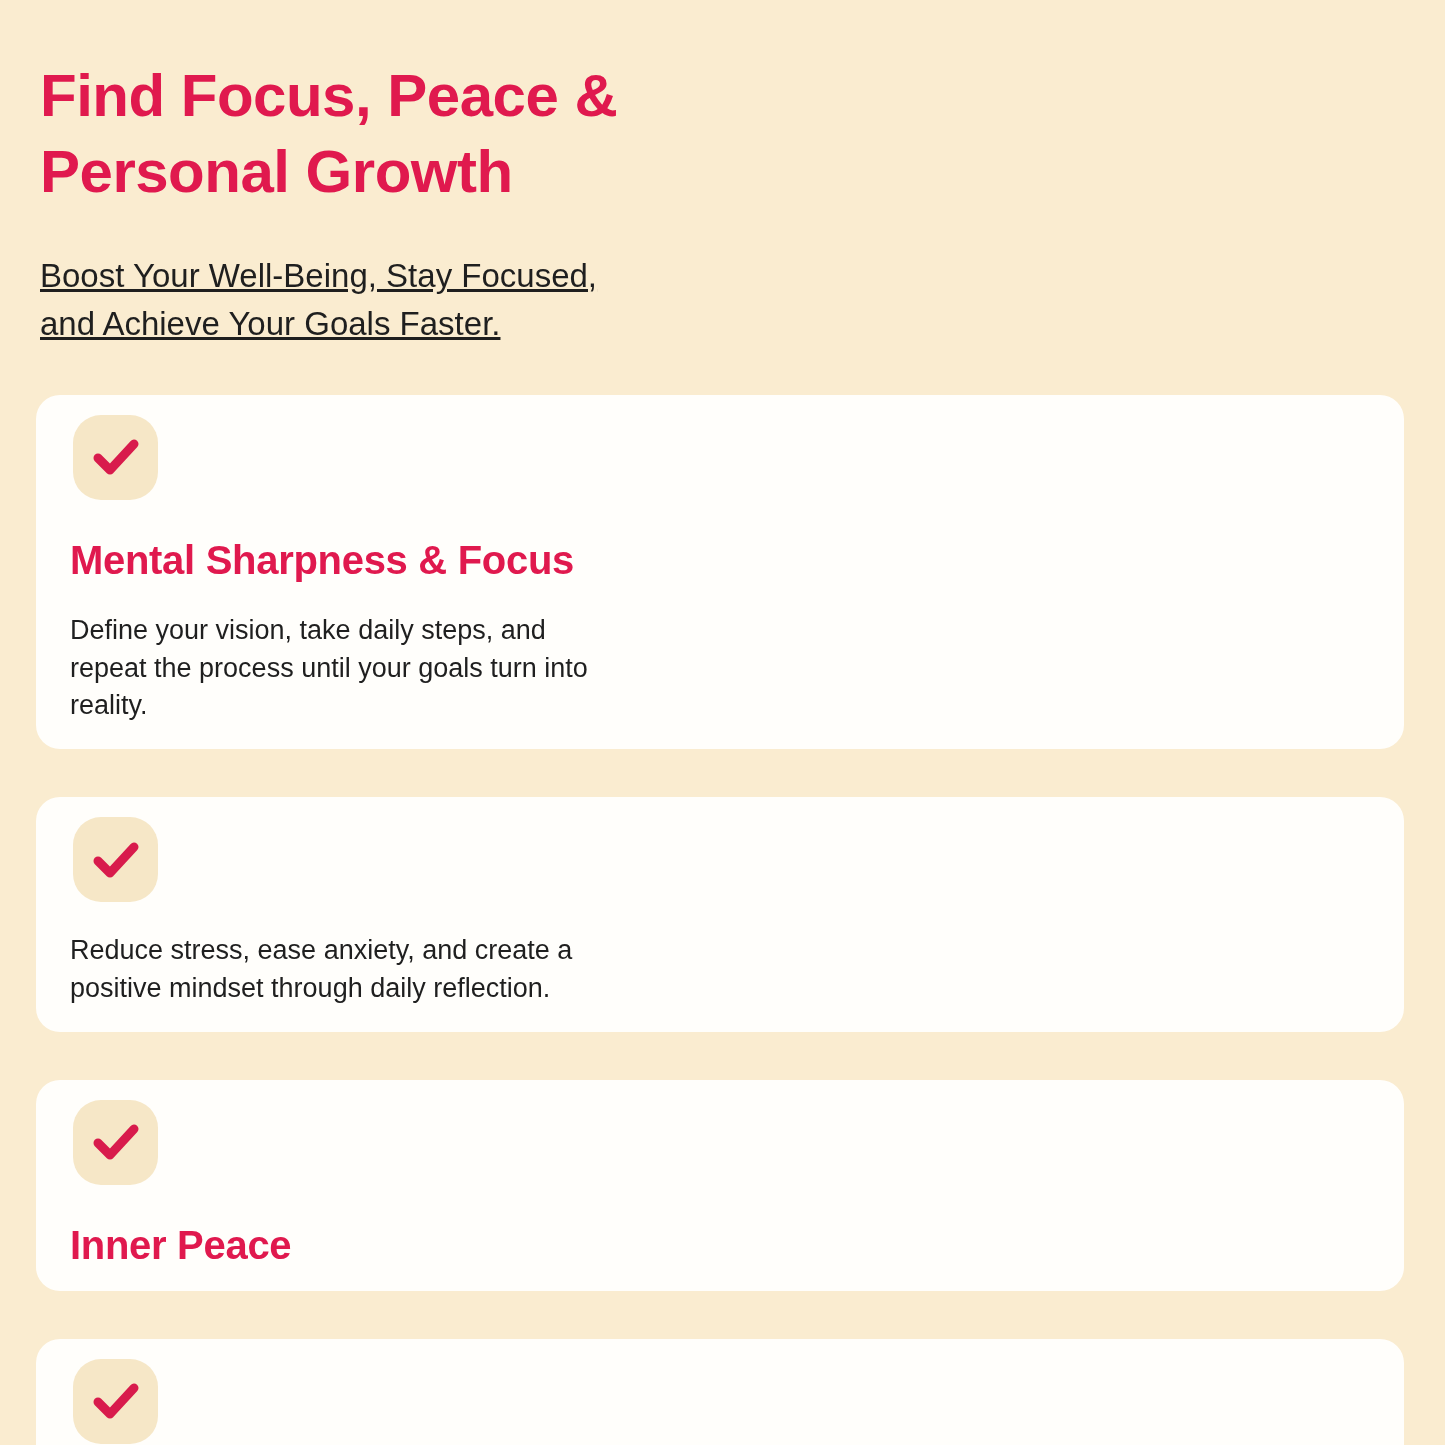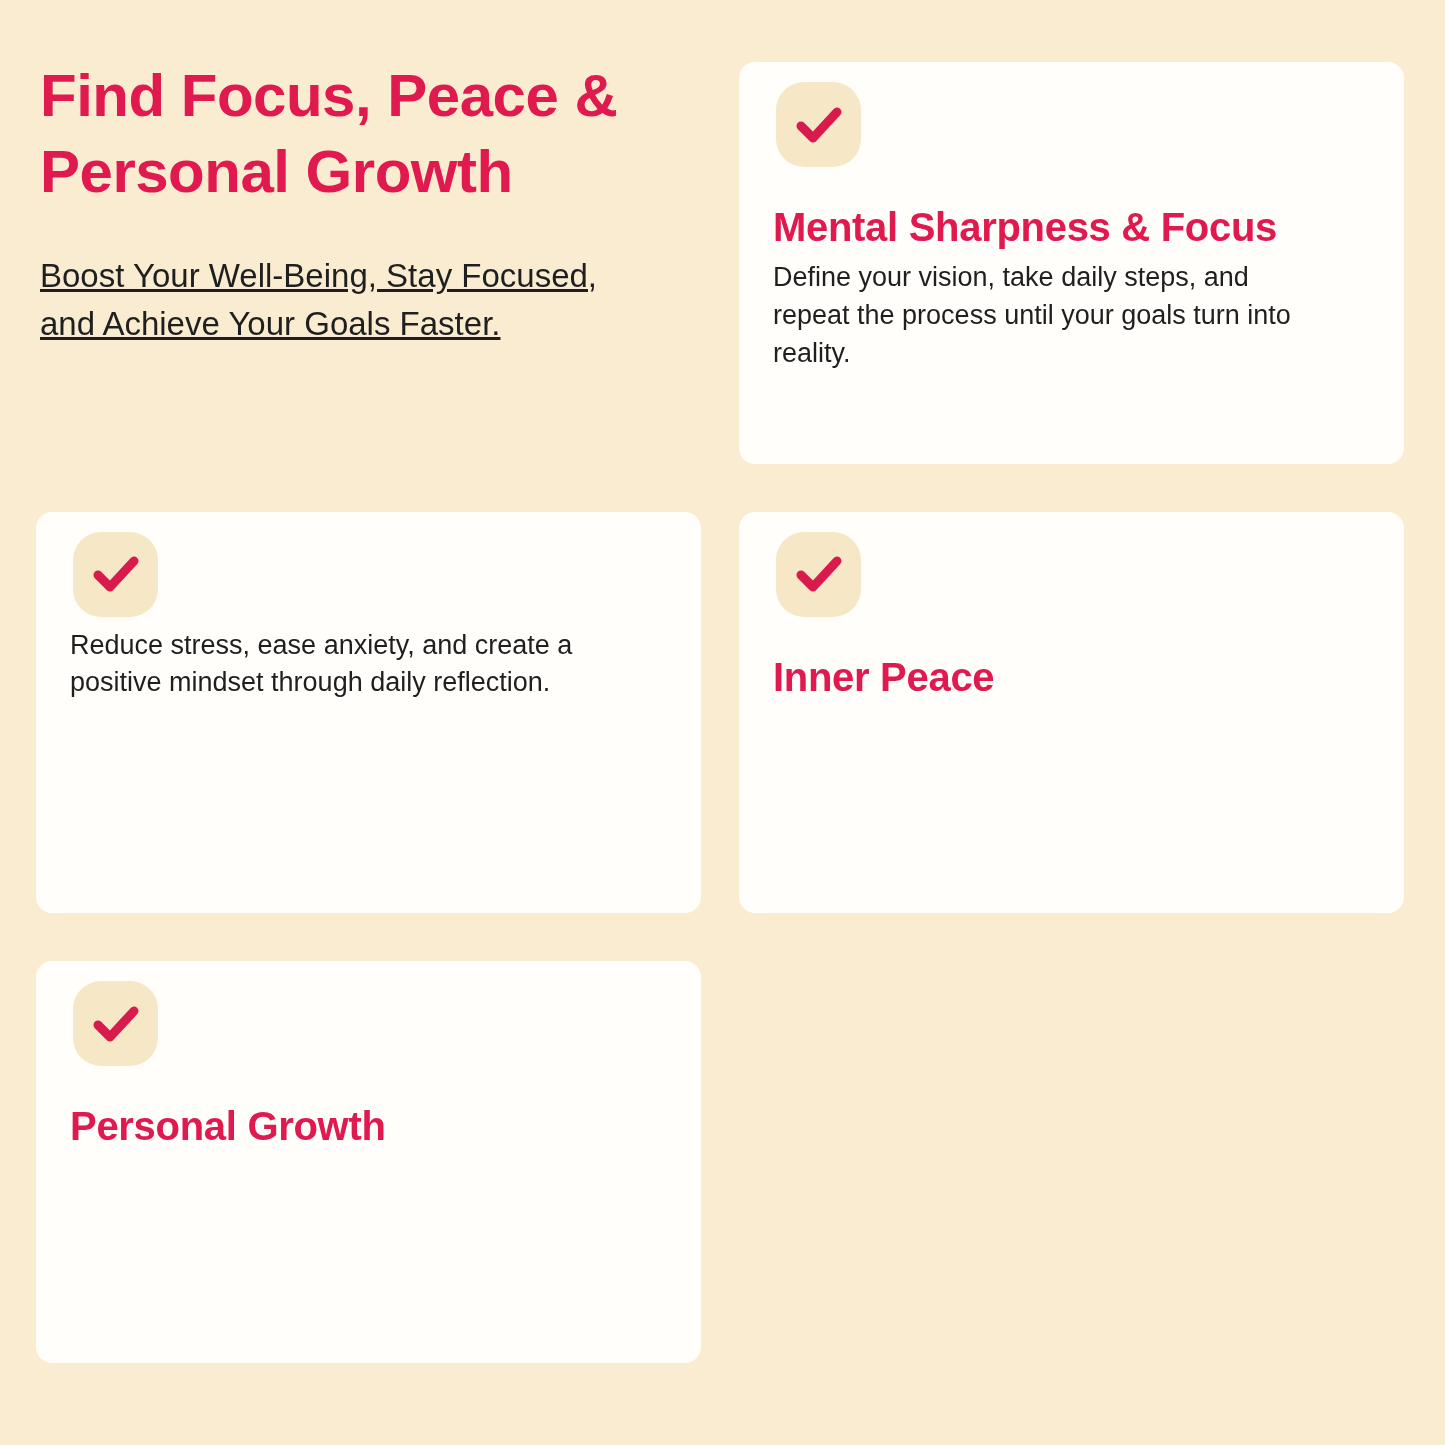--- a/index.html
+++ b/index.html
@@ -15,21 +15,21 @@
   body{
     background:var(--bg);
     font-family:"Liberation Sans", sans-serif;
     color:var(--ink);
     overflow:hidden;
   }
   .grid{
     width:1445px;height:1445px;
     padding:62px 41px 82px 36px;
     display:grid;
-    grid-template-columns:1fr 1fr;
+    grid-template-columns:1fr;
     grid-template-rows:1fr 1fr 1fr;
     column-gap:38px;
     row-gap:48px;
   }
   .multiline{white-space:pre-line;}
   
   .header{
     padding:0 0 0 4px;
     display:flex;flex-direction:column;justify-content:flex-start;
   }
@@ -44,21 +44,21 @@
   .header-subtitle{
     font-size:33px;
     line-height:1.43;
     margin-top:42px;
     color:var(--ink);
     text-decoration:underline;
   }
   
   .card{
     background:var(--card);
-    border-radius:16px;
+    border-radius:24px;
     padding:20px 44px 24px 34px;
     display:flex;
     flex-direction:column;
     justify-content:flex-start;
     align-items:flex-start;
   }
   .check-badge{
     width:85px;height:85px;
     background:var(--iconbg);
     border-radius:28px;
@@ -71,21 +71,21 @@
     color:var(--accent);
     font-size:40px;
     font-weight:bold;
     line-height:1.1;
     margin-top:38px;
     letter-spacing:-0.3px;
   }
   .card-body{
     font-size:27px;
     line-height:1.40;
-    margin-top:10px;
+    margin-top:30px;
     color:var(--ink);
   }
 </style>
 </head>
 <body>
 
 <div class="grid">
 
   <div class="header">
     <div class="header-title multiline">Find Focus, Peace &amp;

